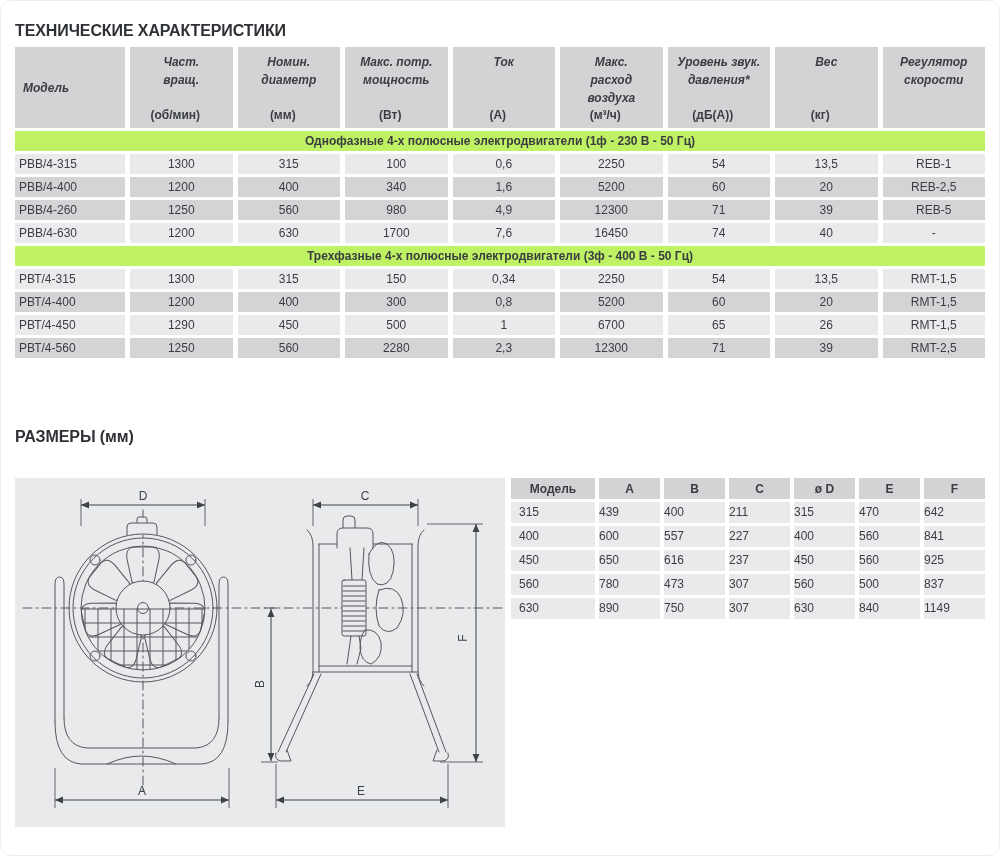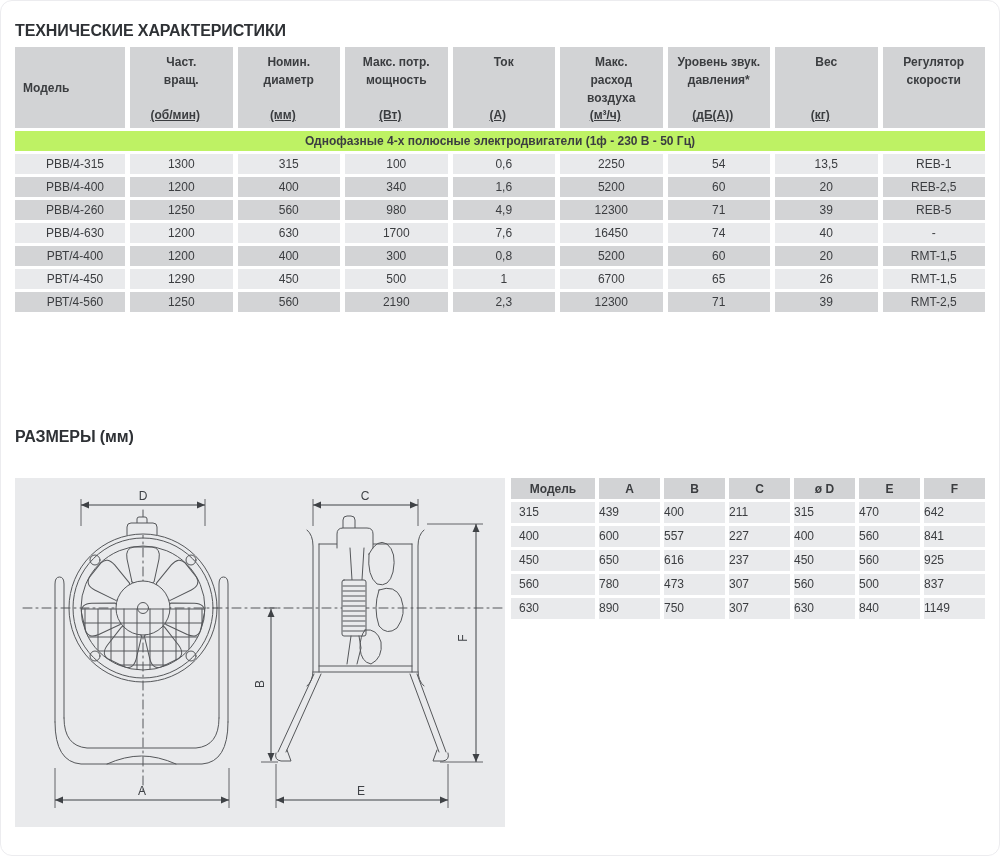--- a/index.html
+++ b/index.html
@@ -23,27 +23,27 @@
   #title-specs{left:15px;top:11px;}
   #title-dims{left:15px;top:417px;}
 
   #spec-wrap{position:absolute;left:10px;top:44px;}
   table.spec{border-collapse:separate;border-spacing:5px 3px;table-layout:fixed;width:980px;}
   .spec th{
     background:var(--header-bg);height:81px;font-size:12px;font-weight:700;
     text-align:center;vertical-align:top;position:relative;
     padding:6px 2px 4px;box-sizing:border-box;
   }
-  .spec th .h-name{white-space:pre-line;line-height:1.5;}
-  .spec th .h-unit{position:absolute;left:0;right:12px;bottom:6px;text-align:center;text-decoration:underline;}
+  .spec th .h-name{white-space:pre-line;line-height:1.5;font-style:italic;}
+  .spec th .h-unit{position:absolute;left:0;right:12px;bottom:6px;text-align:center;}
   .spec th.model-th{width:110px;text-align:left;}
   .spec th.model-th .h-name{position:absolute;top:50%;left:8px;transform:translateY(-50%);}
   .spec td{height:20px;line-height:20px;background:var(--row-light);font-size:12px;text-align:center;padding:0 2px;box-sizing:border-box;}
   .spec tr.dark td{background:var(--row-dark);}
-  .spec td.model-td{text-align:center;padding-left:12px;}
+  .spec td.model-td{text-align:left;padding-left:4px;}
   .spec td.band{background:#bef264;font-weight:700;height:20px;line-height:20px;padding:0;}
 
   #dims-wrap{position:absolute;left:507px;top:475px;}
   table.dims{border-collapse:separate;border-spacing:4px 3px;table-layout:fixed;width:482px;}
   .dims th{background:var(--header-bg);height:21px;font-size:12px;font-weight:700;text-align:center;padding:0;}
   .dims th.model-th{width:84px;}
   .dims td{background:var(--row-light);height:21px;line-height:21px;font-size:12px;text-align:left;padding:0;}
   .dims td.model-td{text-align:left;padding-left:8px;}
 
   #drawing{position:absolute;left:15px;top:478px;width:490px;height:349px;background:var(--canvas-bg);}
@@ -149,20 +149,34 @@
           <td class="model-td">РВВ/4-630</td>
           <td>1200</td>
           <td>630</td>
           <td>1700</td>
           <td>7,6</td>
           <td>16450</td>
           <td>74</td>
           <td>40</td>
           <td>-</td>
         </tr>
+        <tr>
+          <td colspan="9" class="band">Трехфазные 4-х полюсные электродвигатели (3ф - 400 В - 50 Гц)</td>
+        </tr>
+        <tr class="light">
+          <td class="model-td">РВТ/4-315</td>
+          <td>1300</td>
+          <td>315</td>
+          <td>150</td>
+          <td>0,34</td>
+          <td>2250</td>
+          <td>54</td>
+          <td>13,5</td>
+          <td>RMT-1,5</td>
+        </tr>
         <tr class="dark">
           <td class="model-td">РВТ/4-400</td>
           <td>1200</td>
           <td>400</td>
           <td>300</td>
           <td>0,8</td>
           <td>5200</td>
           <td>60</td>
           <td>20</td>
           <td>RMT-1,5</td>
@@ -175,21 +189,21 @@
           <td>1</td>
           <td>6700</td>
           <td>65</td>
           <td>26</td>
           <td>RMT-1,5</td>
         </tr>
         <tr class="dark">
           <td class="model-td">РВТ/4-560</td>
           <td>1250</td>
           <td>560</td>
-          <td>2190</td>
+          <td>2280</td>
           <td>2,3</td>
           <td>12300</td>
           <td>71</td>
           <td>39</td>
           <td>RMT-2,5</td>
         </tr>
       </tbody>
   </table>
 </div>
 

